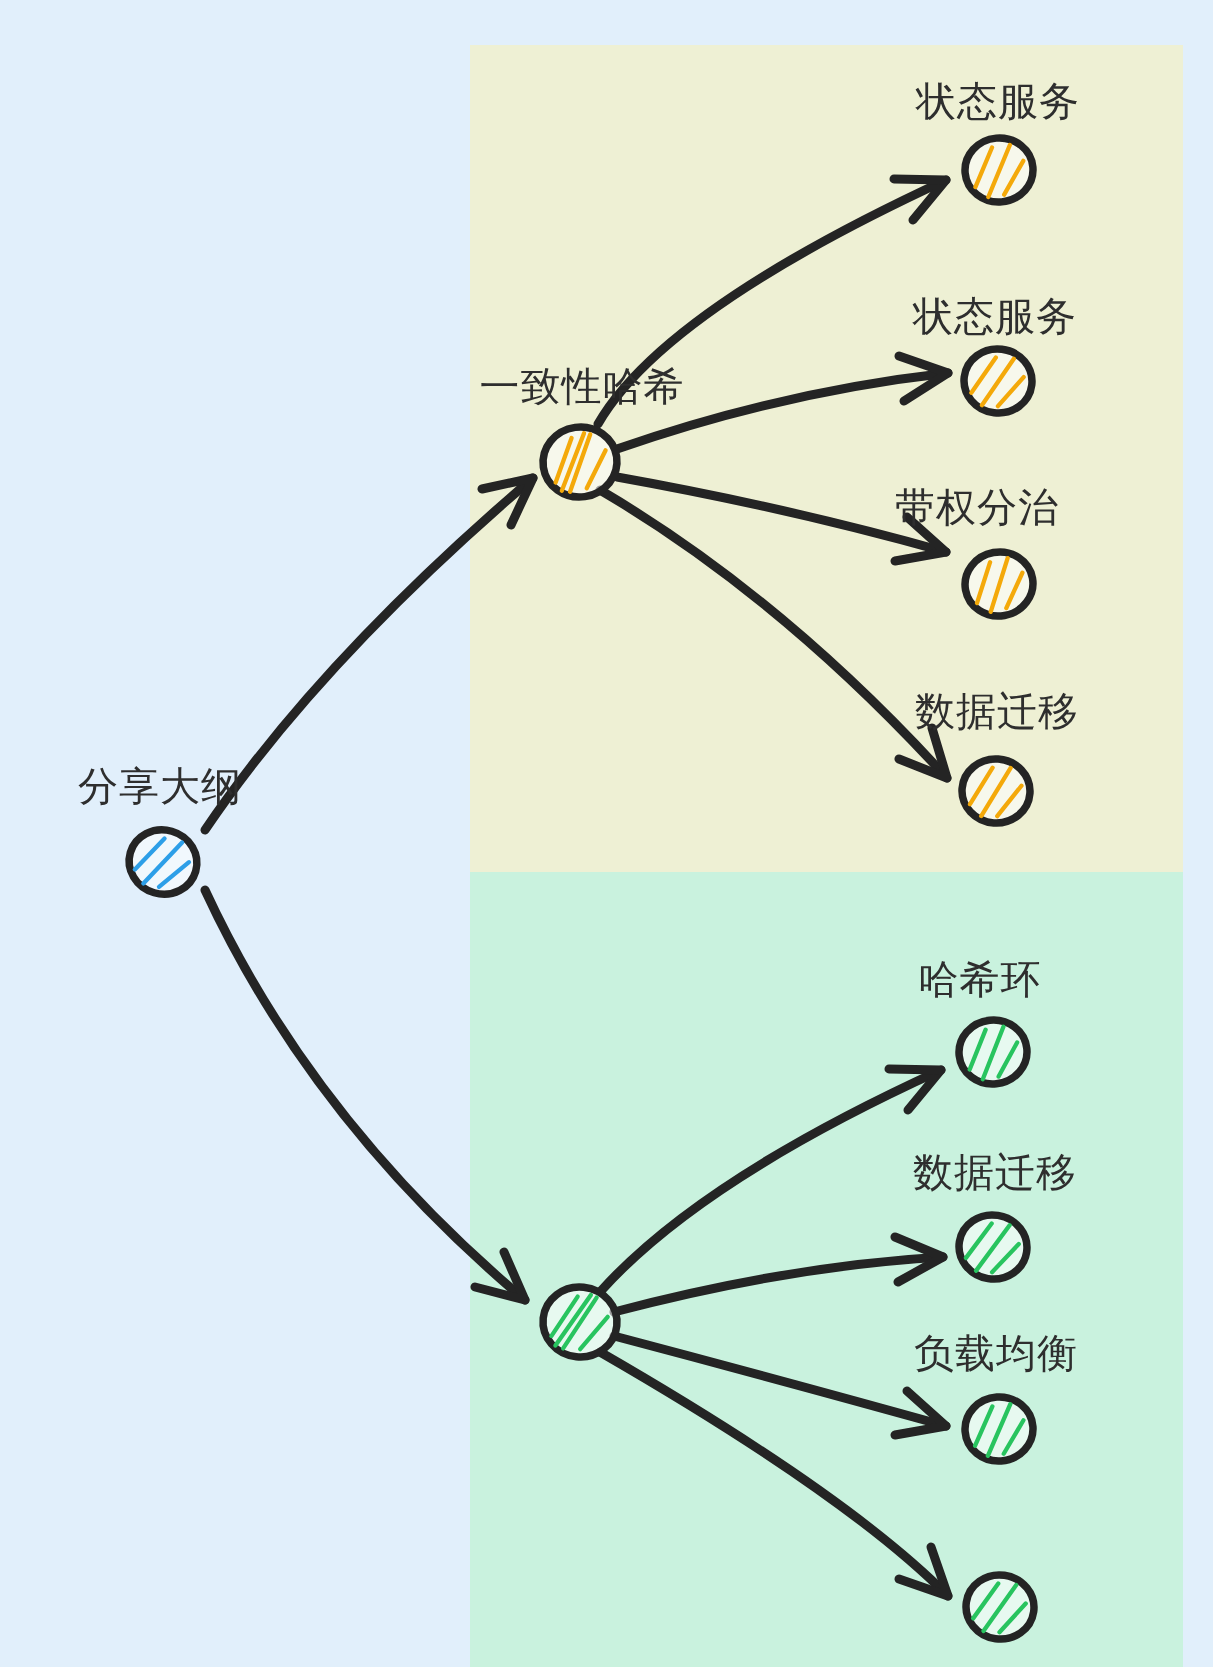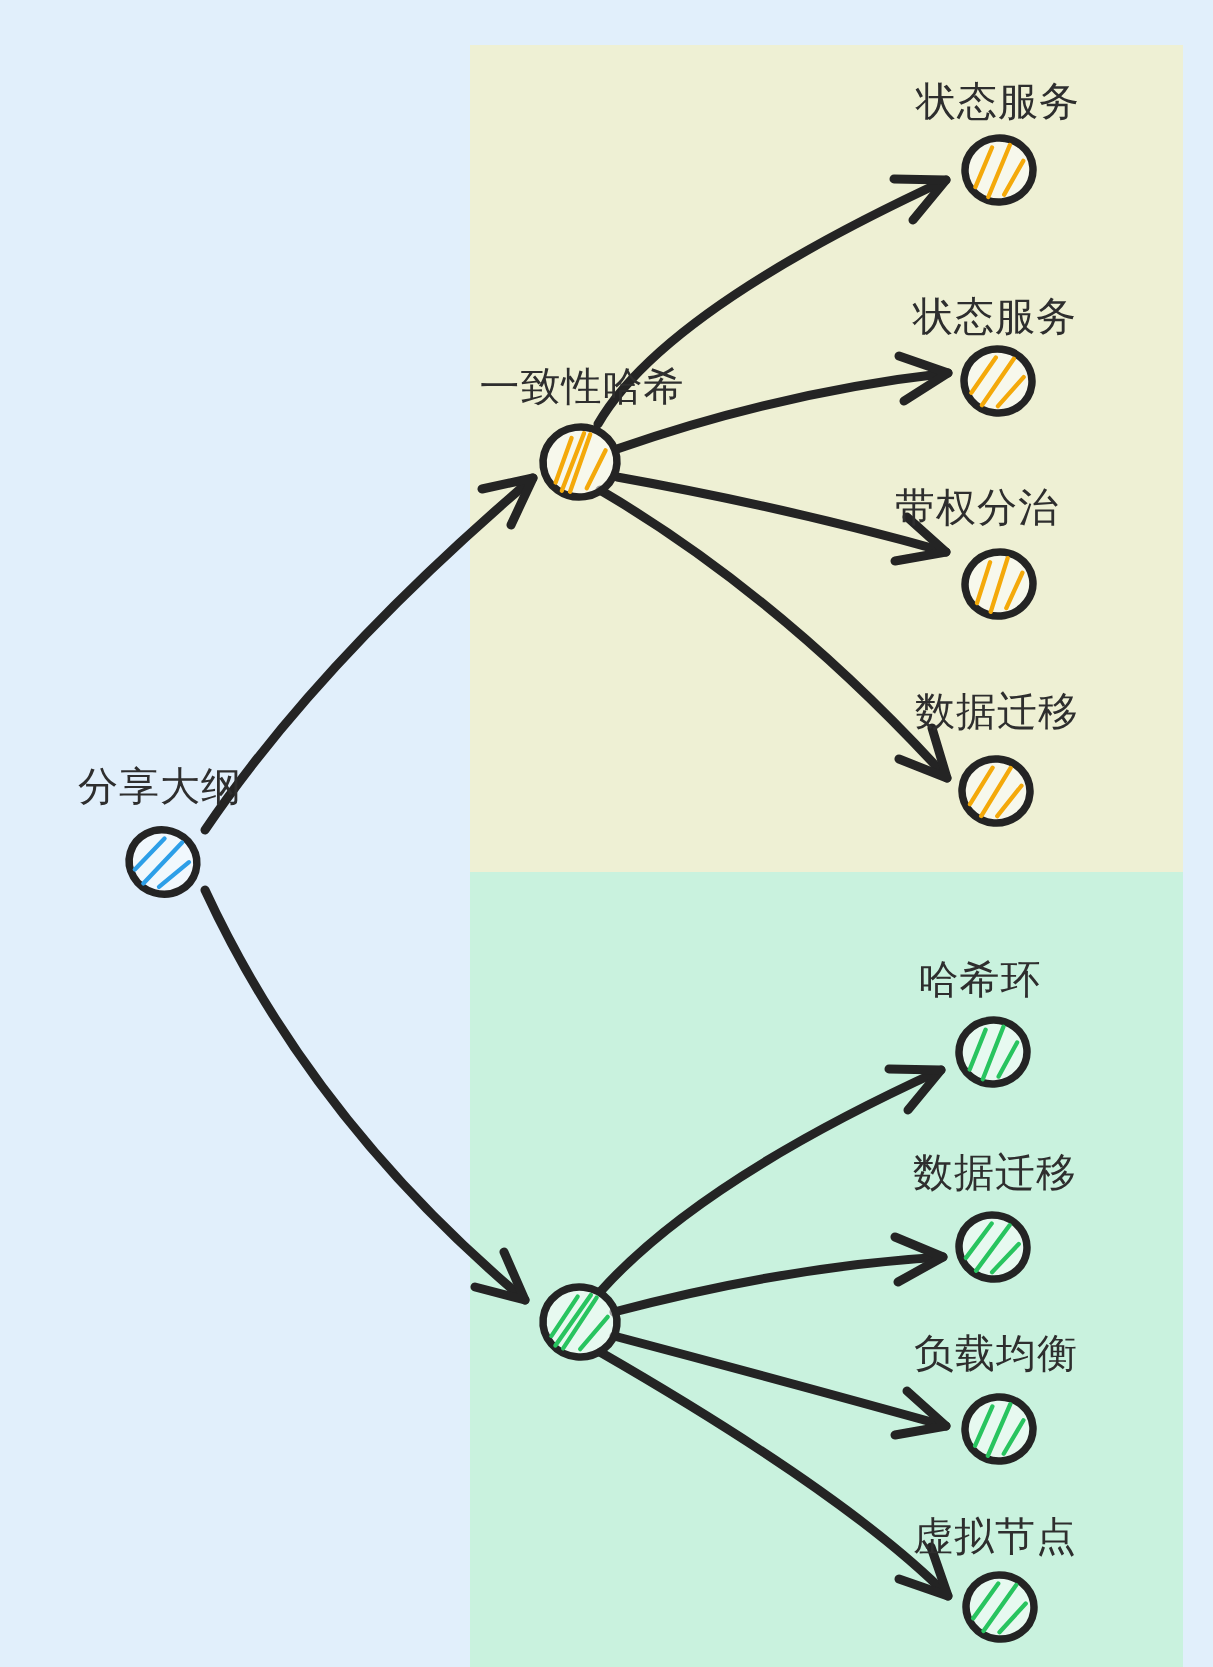--- a/index.html
+++ b/index.html
@@ -150,15 +150,14 @@
 
   <div class="label" style="left:160px; top:786px">分享大纲</div>
   <div class="label" style="left:582px; top:386px">一致性哈希</div>
   <div class="label" style="left:998px; top:101px">状态服务</div>
   <div class="label" style="left:995px; top:316px">状态服务</div>
   <div class="label" style="left:977px; top:507px">带权分治</div>
   <div class="label" style="left:997px; top:711px">数据迁移</div>
   <div class="label" style="left:980px; top:979px">哈希环</div>
   <div class="label" style="left:995px; top:1172px">数据迁移</div>
   <div class="label" style="left:996px; top:1353px">负载均衡</div>
-  <div class="label" style="left:995px; top:1536px">虚拟节点</div>
 
 </div>
 
 </body></html>

